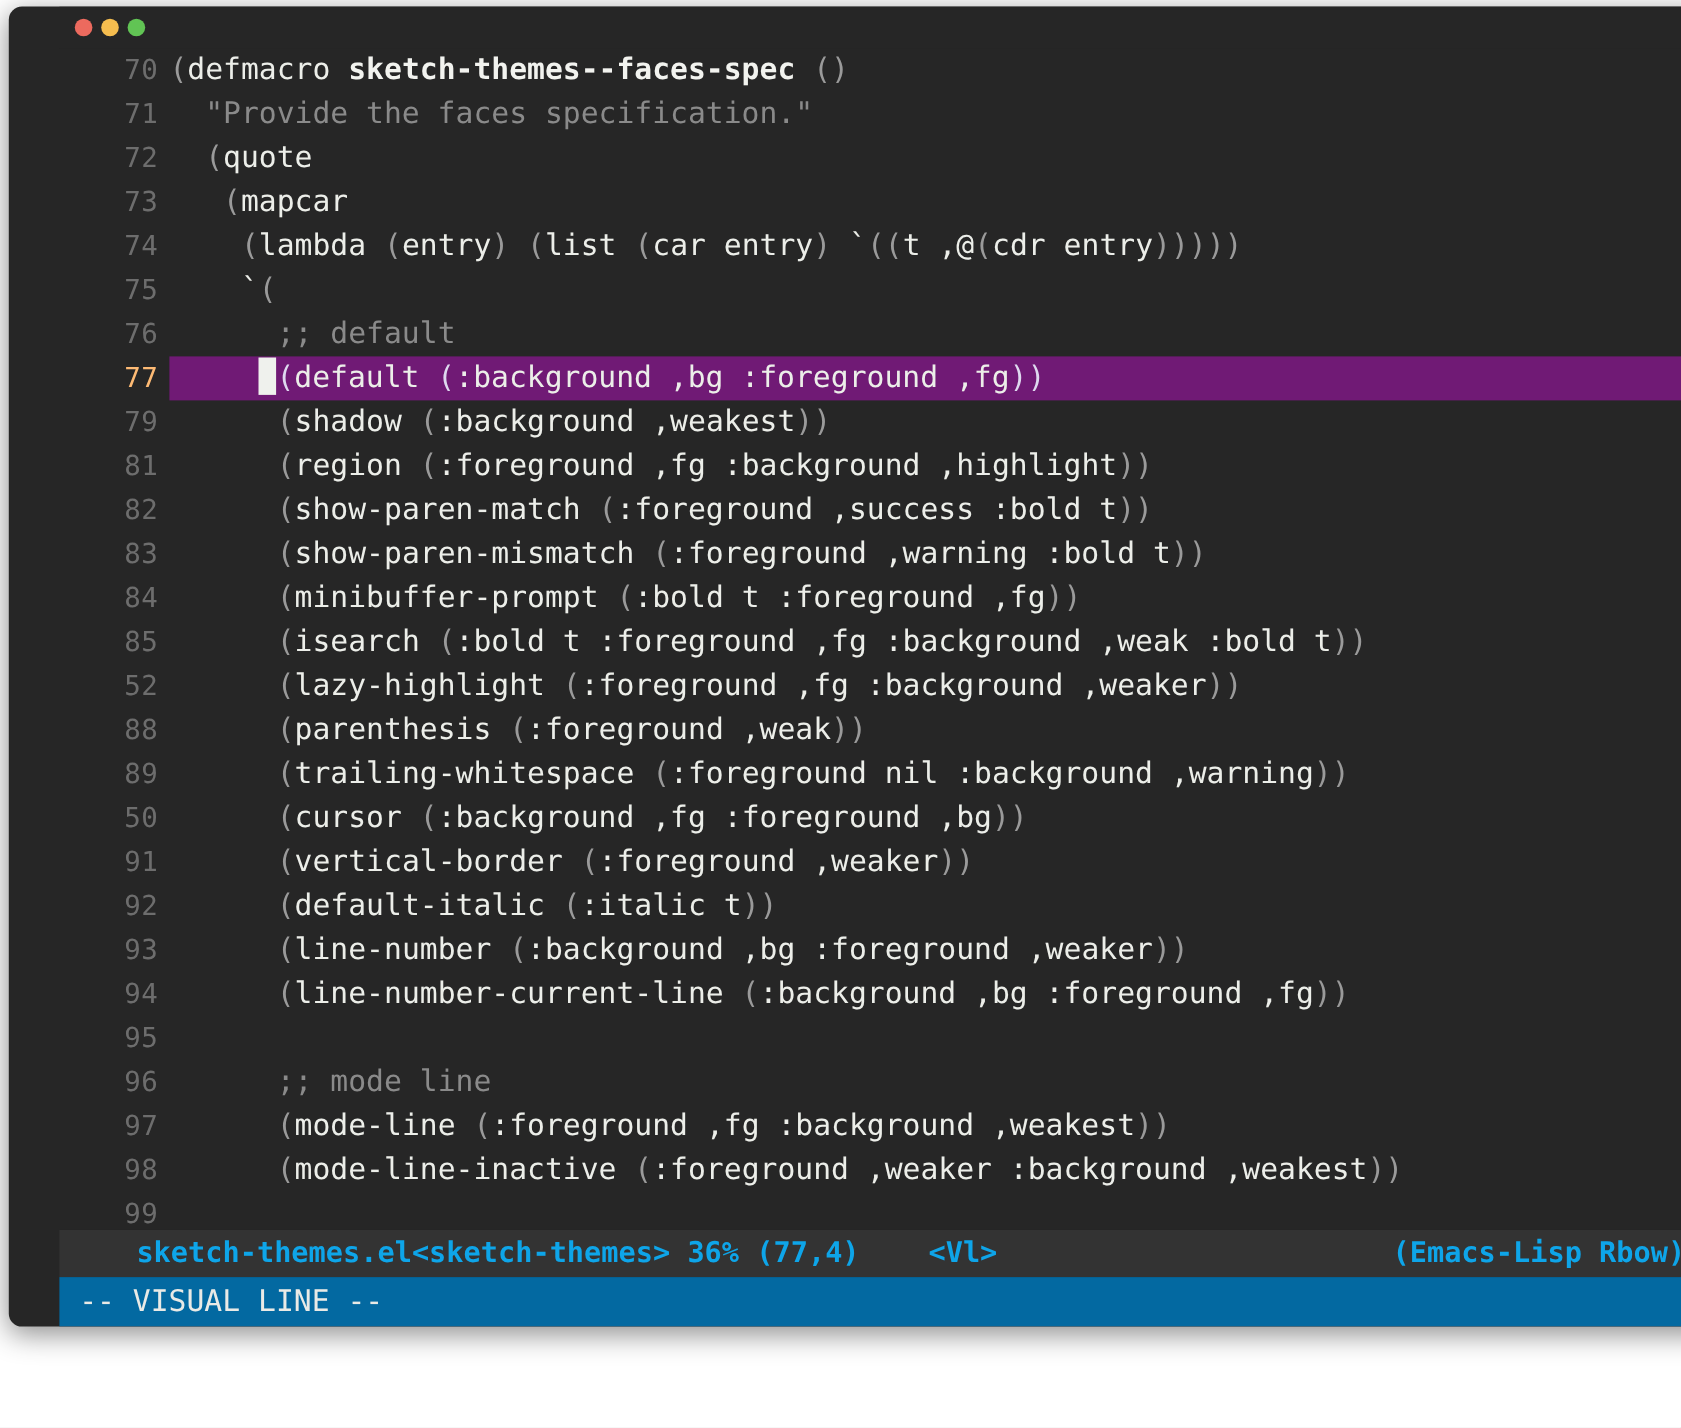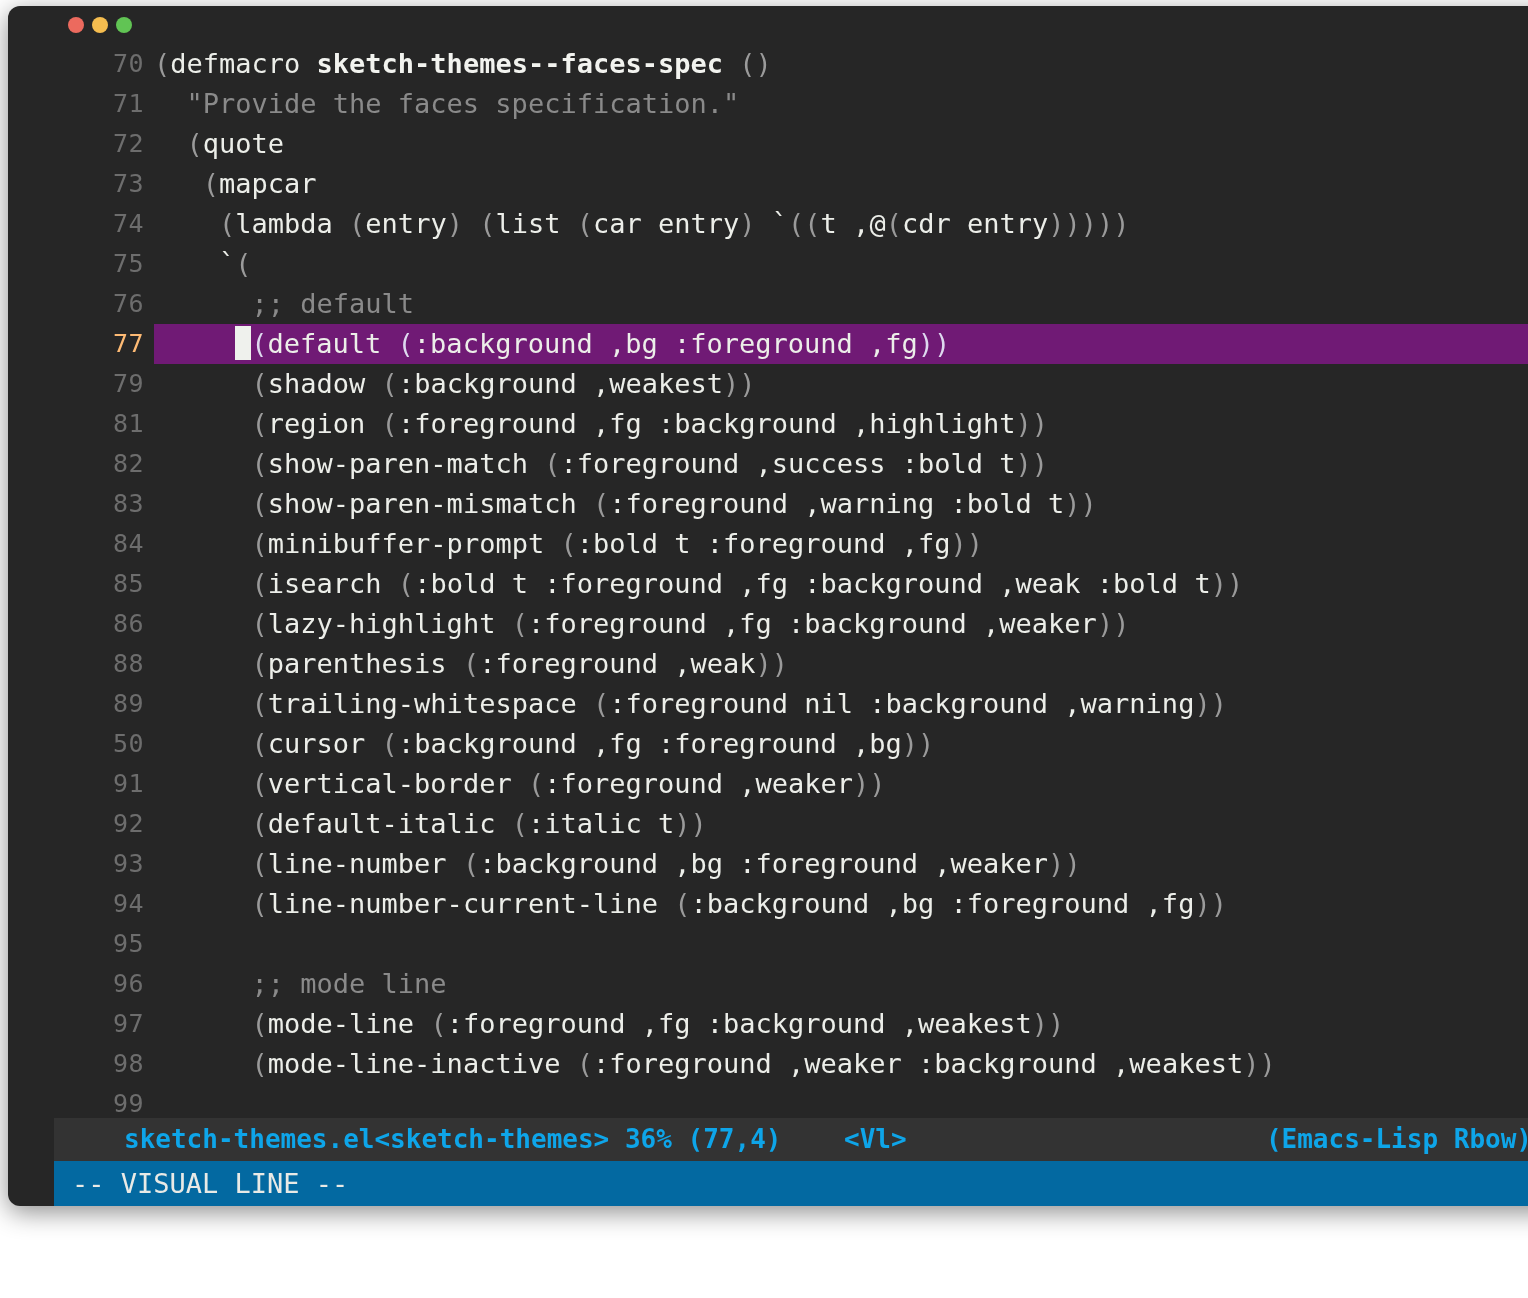--- a/index.html
+++ b/index.html
@@ -164,21 +164,21 @@
         <div class="line"><span class="lnum">74</span><span class="ltext">    <span class="paren">(</span>lambda <span class="paren">(</span>entry<span class="paren">)</span> <span class="paren">(</span>list <span class="paren">(</span>car entry<span class="paren">)</span> `<span class="paren">(</span><span class="paren">(</span>t ,@<span class="paren">(</span>cdr entry<span class="paren">)</span><span class="paren">)</span><span class="paren">)</span><span class="paren">)</span><span class="paren">)</span></span></div>
         <div class="line"><span class="lnum">75</span><span class="ltext">    `<span class="paren">(</span></span></div>
         <div class="line"><span class="lnum">76</span><span class="ltext">      <span class="comment">;; default</span></span></div>
         <div class="line current"><span class="lnum">77</span><span class="ltext">     <span class="cursor-block"></span><span class="paren">(</span>default <span class="paren">(</span>:background ,bg :foreground ,fg<span class="paren">)</span><span class="paren">)</span></span></div>
         <div class="line"><span class="lnum">79</span><span class="ltext">      <span class="paren">(</span>shadow <span class="paren">(</span>:background ,weakest<span class="paren">)</span><span class="paren">)</span></span></div>
         <div class="line"><span class="lnum">81</span><span class="ltext">      <span class="paren">(</span>region <span class="paren">(</span>:foreground ,fg :background ,highlight<span class="paren">)</span><span class="paren">)</span></span></div>
         <div class="line"><span class="lnum">82</span><span class="ltext">      <span class="paren">(</span>show-paren-match <span class="paren">(</span>:foreground ,success :bold t<span class="paren">)</span><span class="paren">)</span></span></div>
         <div class="line"><span class="lnum">83</span><span class="ltext">      <span class="paren">(</span>show-paren-mismatch <span class="paren">(</span>:foreground ,warning :bold t<span class="paren">)</span><span class="paren">)</span></span></div>
         <div class="line"><span class="lnum">84</span><span class="ltext">      <span class="paren">(</span>minibuffer-prompt <span class="paren">(</span>:bold t :foreground ,fg<span class="paren">)</span><span class="paren">)</span></span></div>
         <div class="line"><span class="lnum">85</span><span class="ltext">      <span class="paren">(</span>isearch <span class="paren">(</span>:bold t :foreground ,fg :background ,weak :bold t<span class="paren">)</span><span class="paren">)</span></span></div>
-        <div class="line"><span class="lnum">86</span><span class="ltext">      <span class="paren">(</span>lazy-highlight <span class="paren">(</span>:foreground ,fg :background ,weaker<span class="paren">)</span><span class="paren">)</span></span></div>
+        <div class="line"><span class="lnum">52</span><span class="ltext">      <span class="paren">(</span>lazy-highlight <span class="paren">(</span>:foreground ,fg :background ,weaker<span class="paren">)</span><span class="paren">)</span></span></div>
         <div class="line"><span class="lnum">88</span><span class="ltext">      <span class="paren">(</span>parenthesis <span class="paren">(</span>:foreground ,weak<span class="paren">)</span><span class="paren">)</span></span></div>
         <div class="line"><span class="lnum">89</span><span class="ltext">      <span class="paren">(</span>trailing-whitespace <span class="paren">(</span>:foreground nil :background ,warning<span class="paren">)</span><span class="paren">)</span></span></div>
         <div class="line"><span class="lnum">50</span><span class="ltext">      <span class="paren">(</span>cursor <span class="paren">(</span>:background ,fg :foreground ,bg<span class="paren">)</span><span class="paren">)</span></span></div>
         <div class="line"><span class="lnum">91</span><span class="ltext">      <span class="paren">(</span>vertical-border <span class="paren">(</span>:foreground ,weaker<span class="paren">)</span><span class="paren">)</span></span></div>
         <div class="line"><span class="lnum">92</span><span class="ltext">      <span class="paren">(</span>default-italic <span class="paren">(</span>:italic t<span class="paren">)</span><span class="paren">)</span></span></div>
         <div class="line"><span class="lnum">93</span><span class="ltext">      <span class="paren">(</span>line-number <span class="paren">(</span>:background ,bg :foreground ,weaker<span class="paren">)</span><span class="paren">)</span></span></div>
         <div class="line"><span class="lnum">94</span><span class="ltext">      <span class="paren">(</span>line-number-current-line <span class="paren">(</span>:background ,bg :foreground ,fg<span class="paren">)</span><span class="paren">)</span></span></div>
         <div class="line"><span class="lnum">95</span><span class="ltext"></span></div>
         <div class="line"><span class="lnum">96</span><span class="ltext">      <span class="comment">;; mode line</span></span></div>
         <div class="line"><span class="lnum">97</span><span class="ltext">      <span class="paren">(</span>mode-line <span class="paren">(</span>:foreground ,fg :background ,weakest<span class="paren">)</span><span class="paren">)</span></span></div>

